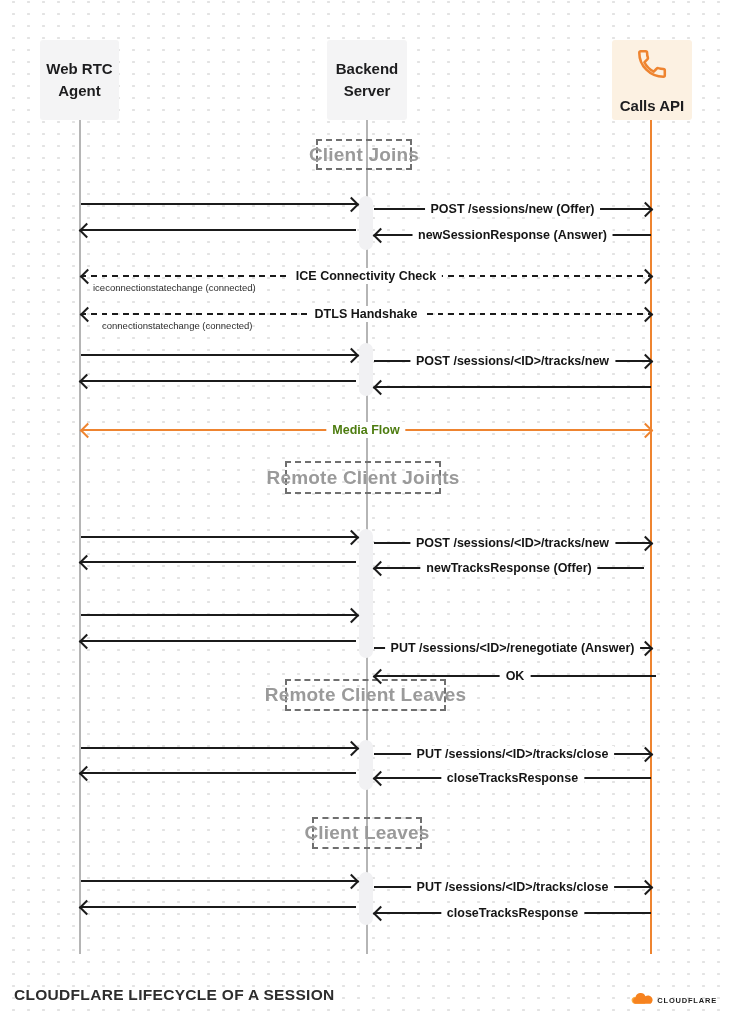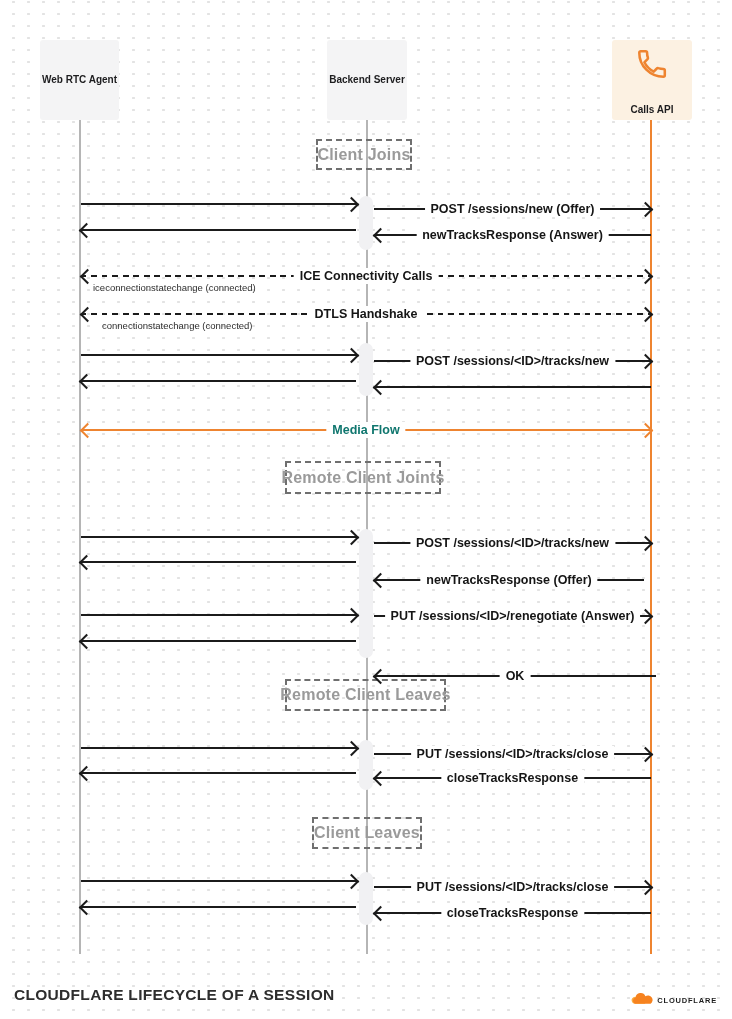--- a/index.html
+++ b/index.html
@@ -6,51 +6,51 @@
   #canvas{
     position:relative;width:732px;height:1019px;overflow:hidden;
     font-family:"Liberation Sans",sans-serif;
     background-color:#ffffff;
     background-image:radial-gradient(circle,#e3e3e3 1.1px,transparent 1.3px);
     background-size:15px 12px;background-position:6px 8px;
   }
   
   .actor{position:absolute;top:40px;height:80px;display:flex;flex-direction:column;
     align-items:center;justify-content:center;text-align:center;
-    font-weight:bold;font-size:10px;line-height:1.45;color:#1d1d1f;border-radius:3px;}
+    font-weight:bold;font-size:15px;line-height:1.45;color:#1d1d1f;border-radius:3px;}
   .actor.default{background:#f4f4f5;}
   .actor.highlight{background:#fcf1e2;justify-content:flex-start;}
   #actor-webrtc{left:40px;width:79px;}
   #actor-backend{left:327px;width:80px;}
   #actor-calls{left:612px;width:80px;}
   #actor-calls .phone{margin-top:7px;}
   #actor-calls .actor-label{margin-top:auto;margin-bottom:3px;}
   
   .lifeline{position:absolute;z-index:1;}
   .lifeline.gray{background:#b5b5b5;}
   .lifeline.orange{background:#ee8430;}
   
   .activation{position:absolute;z-index:2;background:#f1f1f3;border-radius:7px;}
   
   .phase{position:absolute;z-index:3;border:2px dashed #6f6f6f;
     display:flex;align-items:center;justify-content:center;}
-  .phase span{font-size:16px;font-weight:600;color:#9a9a9a;letter-spacing:.2px;white-space:nowrap;}
+  .phase span{font-size:19px;font-weight:600;color:#9a9a9a;letter-spacing:.2px;white-space:nowrap;}
   
   .msg{position:absolute;z-index:4;height:16px;}
   .msg .line{position:absolute;left:0;right:0;top:6.8px;height:2.4px;background:#1b1b1b;}
   .msg.dashed .line{background:repeating-linear-gradient(90deg,#1b1b1b 0 5.5px,transparent 5.5px 10.5px);}
   .msg.orange .line{background:#ee8430;}
   .msg .head{position:absolute;width:11px;height:11px;top:2.6px;box-sizing:border-box;transform:rotate(45deg);}
   .msg .head.r{right:0;border-top:2.4px solid #1b1b1b;border-right:2.4px solid #1b1b1b;}
   .msg .head.l{left:1px;border-bottom:2.4px solid #1b1b1b;border-left:2.4px solid #1b1b1b;}
   .msg.orange .head.r{border-color:#ee8430;}
   .msg.orange .head.l{border-color:#ee8430;}
   .msg .msg-label{position:absolute;left:50%;top:8px;transform:translate(-50%,-50%);
     background:#fff;padding:1px 6px;font-size:12.5px;font-weight:bold;color:#151515;white-space:nowrap;}
-  .msg.orange .msg-label{color:#0f766e;}
+  .msg.orange .msg-label{color:#4d7c0f;}
   .sublabel{position:absolute;z-index:4;font-size:9.5px;color:#2e2e2e;white-space:nowrap;}
   
   #diagram-title{position:absolute;left:14px;top:986px;font-size:15.5px;font-weight:bold;
     letter-spacing:.3px;color:#2d2d2d;z-index:5;}
   #brand{position:absolute;right:15px;top:991px;display:flex;align-items:center;gap:3px;z-index:5;}
   #brand .wordmark{font-size:7.5px;font-weight:bold;letter-spacing:.8px;color:#1d1d1d;}
 </style>
 </head>
 <body>
 
@@ -103,27 +103,27 @@
         <span class="head r"></span>
         <span class="msg-label">POST /sessions/new (Offer)</span>
       </div>
       <div class="msg" style="left: 80px; top: 222px; width: 276px;">
         <span class="line"></span>
         <span class="head l"></span>
       </div>
       <div class="msg" style="left: 374px; top: 227px; width: 277px;">
         <span class="line"></span>
         <span class="head l"></span>
-        <span class="msg-label">newTracksResponse (Answer)</span>
+        <span class="msg-label">newSessionResponse (Answer)</span>
       </div>
       <div class="msg dashed" style="left: 81px; top: 268px; width: 570px;">
         <span class="line"></span>
         <span class="head r"></span>
         <span class="head l"></span>
-        <span class="msg-label">ICE Connectivity Calls</span>
+        <span class="msg-label">ICE Connectivity Check</span>
       </div>
       <div class="sublabel" style="left: 93px; top: 282px;">iceconnectionstatechange (connected)</div>
       <div class="msg dashed" style="left: 81px; top: 306px; width: 570px;">
         <span class="line"></span>
         <span class="head r"></span>
         <span class="head l"></span>
         <span class="msg-label">DTLS Handshake</span>
       </div>
       <div class="sublabel" style="left: 102px; top: 320px;">connectionstatechange (connected)</div>
       <div class="msg" style="left: 81px; top: 347px; width: 276px;">
@@ -155,30 +155,30 @@
       </div>
       <div class="msg" style="left: 374px; top: 535px; width: 277px;">
         <span class="line"></span>
         <span class="head r"></span>
         <span class="msg-label">POST /sessions/&lt;ID&gt;/tracks/new</span>
       </div>
       <div class="msg" style="left: 80px; top: 554px; width: 276px;">
         <span class="line"></span>
         <span class="head l"></span>
       </div>
-      <div class="msg" style="left: 374px; top: 560px; width: 270px; margin-top: 12px;">
+      <div class="msg" style="left: 374px; top: 560px; width: 270px;">
         <span class="line"></span>
         <span class="head l"></span>
         <span class="msg-label">newTracksResponse (Offer)</span>
       </div>
       <div class="msg" style="left: 81px; top: 607px; width: 276px;">
         <span class="line"></span>
         <span class="head r"></span>
       </div>
-      <div class="msg" style="left: 374px; top: 608px; width: 277px;">
+      <div class="msg" style="left: 374px; top: 640px; width: 277px;">
         <span class="line"></span>
         <span class="head r"></span>
         <span class="msg-label">PUT /sessions/&lt;ID&gt;/renegotiate (Answer)</span>
       </div>
       <div class="msg" style="left: 80px; top: 633px; width: 276px;">
         <span class="line"></span>
         <span class="head l"></span>
       </div>
       <div class="msg" style="left: 374px; top: 668px; width: 282px;">
         <span class="line"></span>

